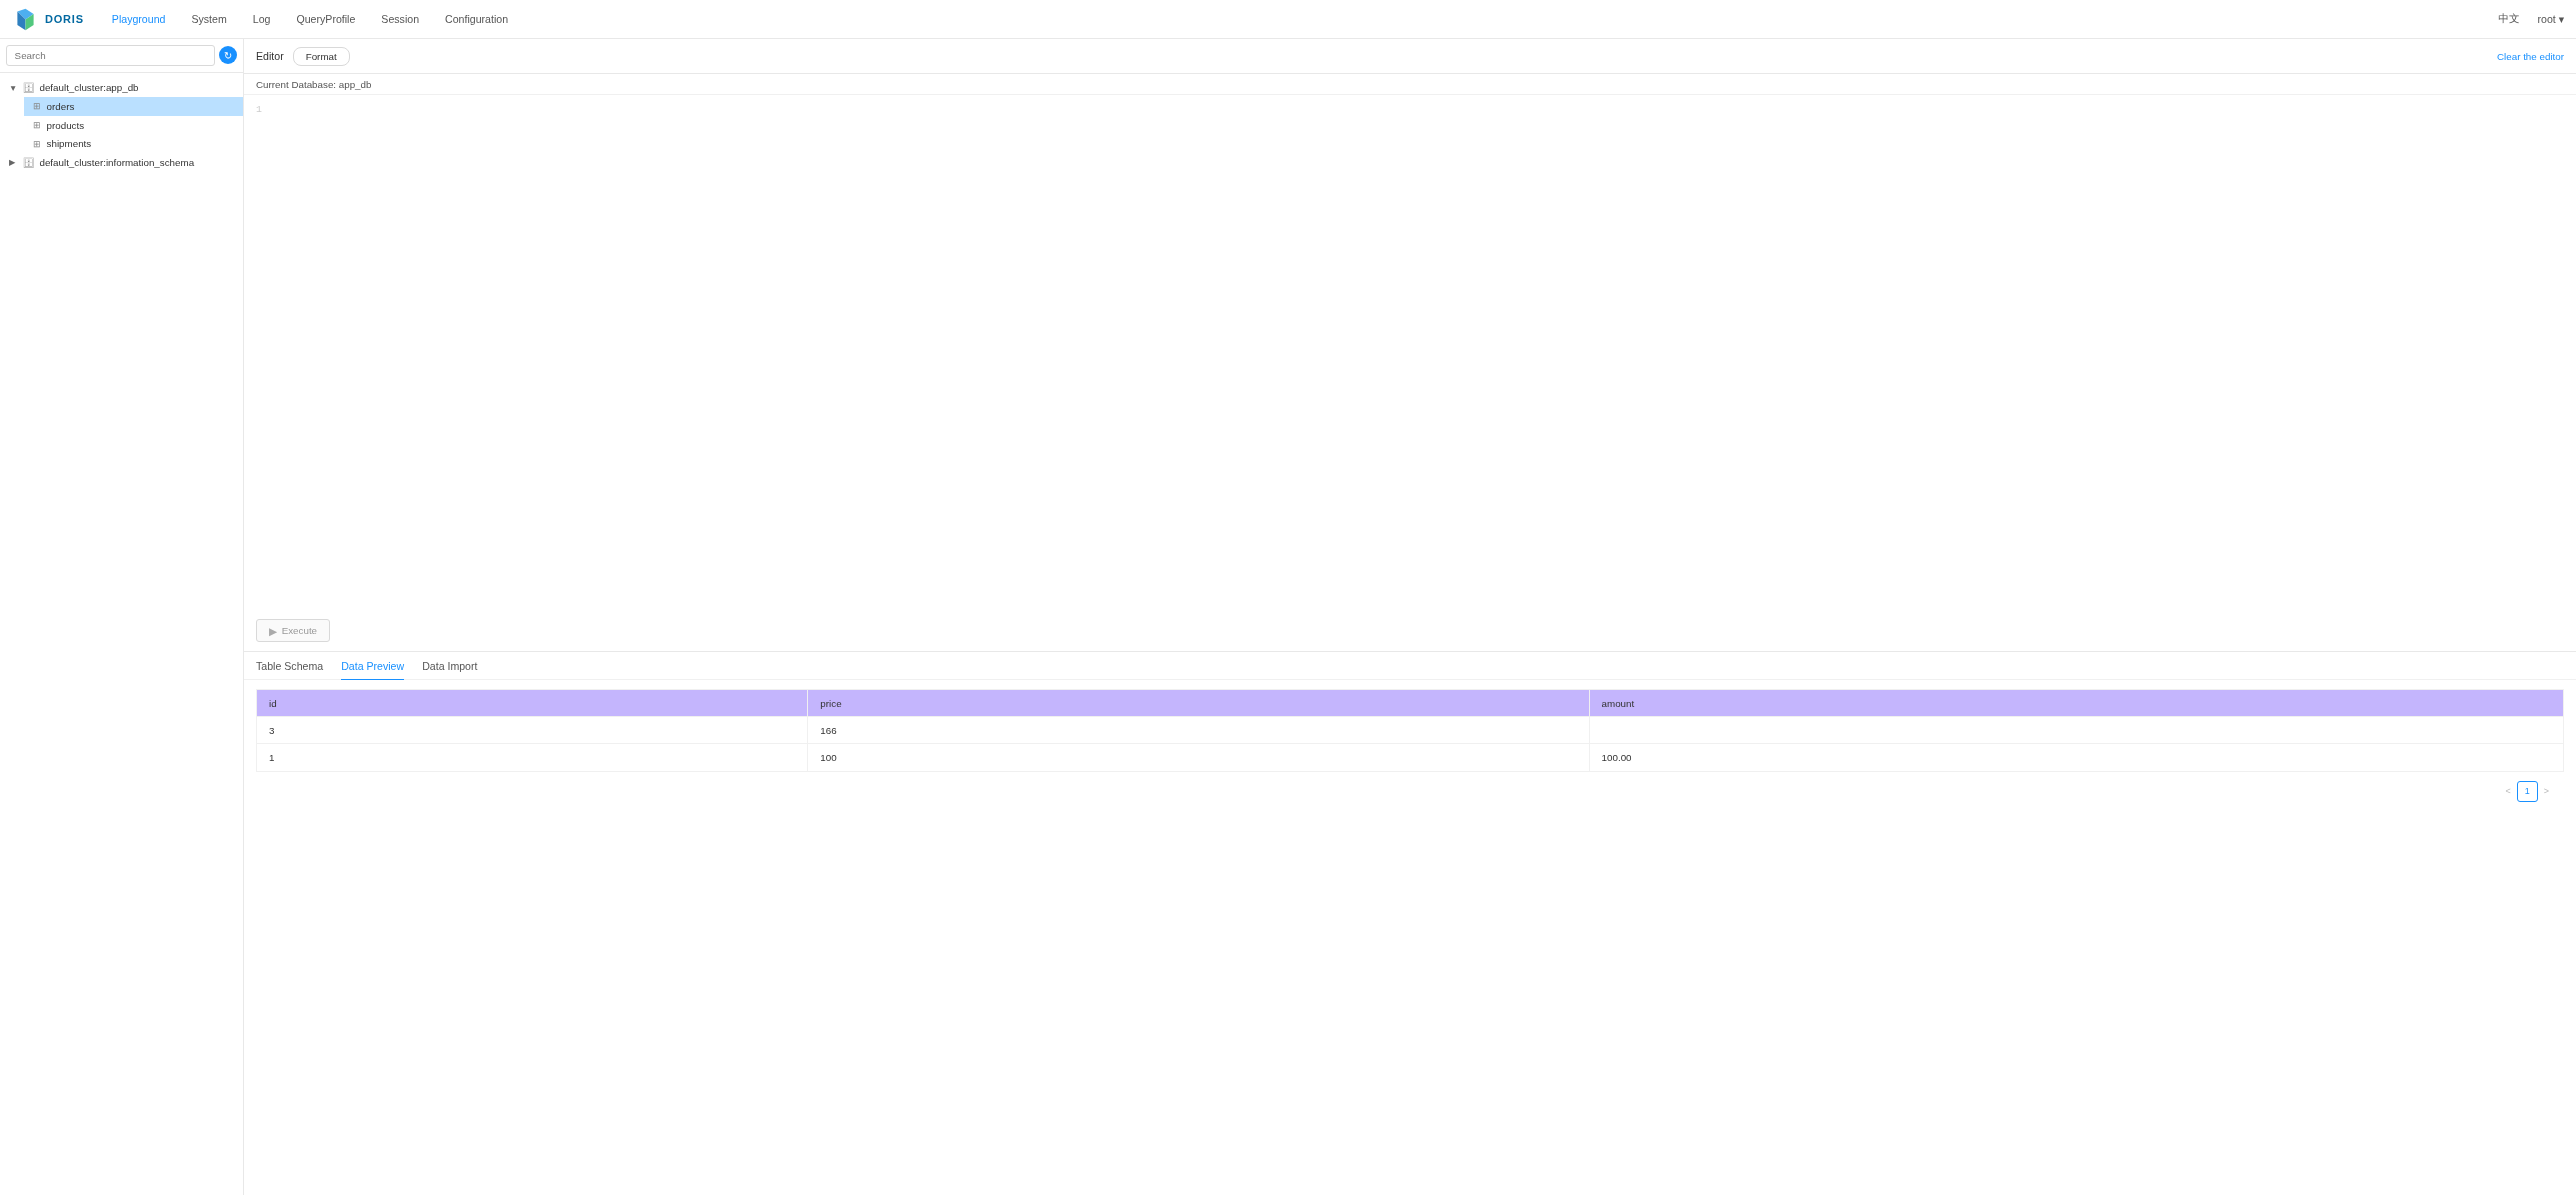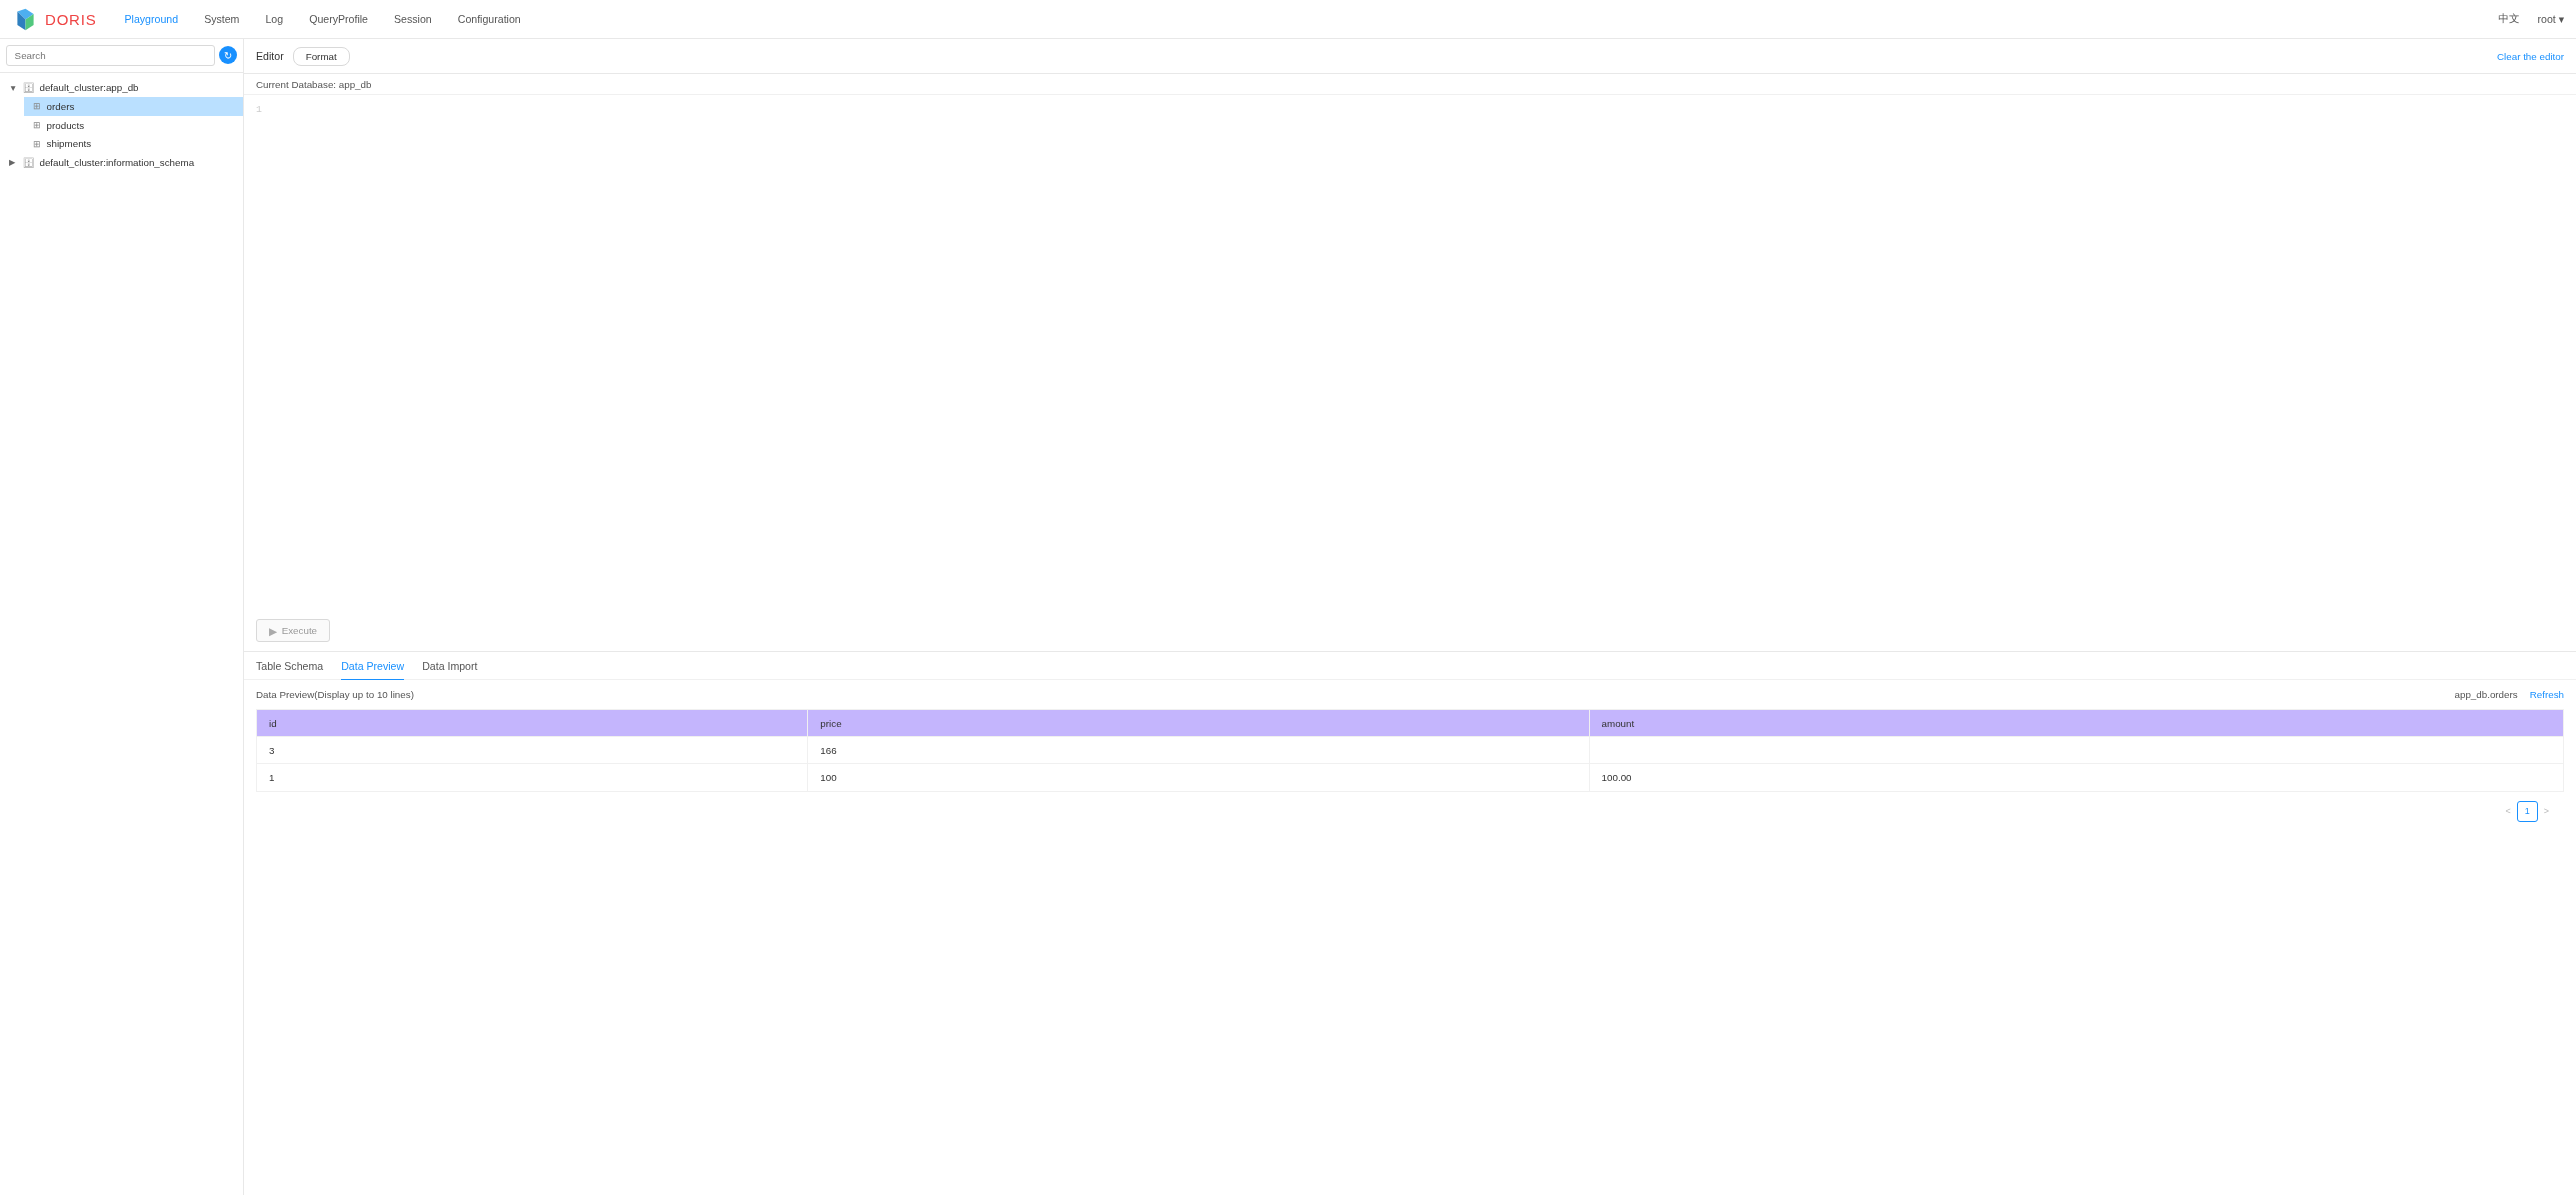--- a/index.html
+++ b/index.html
@@ -5,21 +5,21 @@
     * { box-sizing: border-box; margin: 0; padding: 0; }
     body { font-family: -apple-system, BlinkMacSystemFont, 'Segoe UI', sans-serif; font-size: 10.6px; color: #333; background: #fff; height: 100vh; display: flex; flex-direction: column; }
 
     
     .top-nav {
       display: flex; align-items: center; height: 39px;
       border-bottom: 0.8px solid #e8e8e8; padding: 0 12px; gap: 18px;
       flex-shrink: 0;
     }
     .logo { display: flex; align-items: center; gap: 6px; margin-right: 6px; }
-    .logo-text { font-size: 15px; font-weight: 400; color: #ef4444; letter-spacing: 0.8px; }
+    .logo-text { font-size: 11px; font-weight: 700; color: #0369a1; letter-spacing: 0.8px; }
     .nav-item { color: #555; cursor: pointer; font-size: 10.6px; padding: 3px 4px; }
     .nav-item.active { color: #1890ff; }
     .nav-spacer { flex: 1; }
     .nav-lang { color: #555; font-size: 10.6px; cursor: pointer; }
     .nav-user { color: #555; font-size: 10.6px; cursor: pointer; display: flex; align-items: center; gap: 1.5px; }
 
     
     .main-layout { display: flex; flex: 1; overflow: hidden; }
 
     
@@ -219,25 +219,20 @@
       </button>
     </div>
 
     <div class="bottom-tabs">
       <span class="bottom-tab">Table Schema</span>
       <span class="bottom-tab active">Data Preview</span>
       <span class="bottom-tab">Data Import</span>
     </div>
 
     <div class="data-preview-area">
-      <div class="data-preview-header">
-        <span class="data-preview-title">Data Preview(Display up to 10 lines)</span>
-        <span class="data-preview-db">app_db.orders</span>
-        <button class="refresh-btn">Refresh</button>
-      </div>
 
       <table class="preview-table">
         <thead>
           <tr>
             <th>id</th>
             <th>price</th>
             <th>amount</th>
           </tr>
         </thead>
         <tbody>

